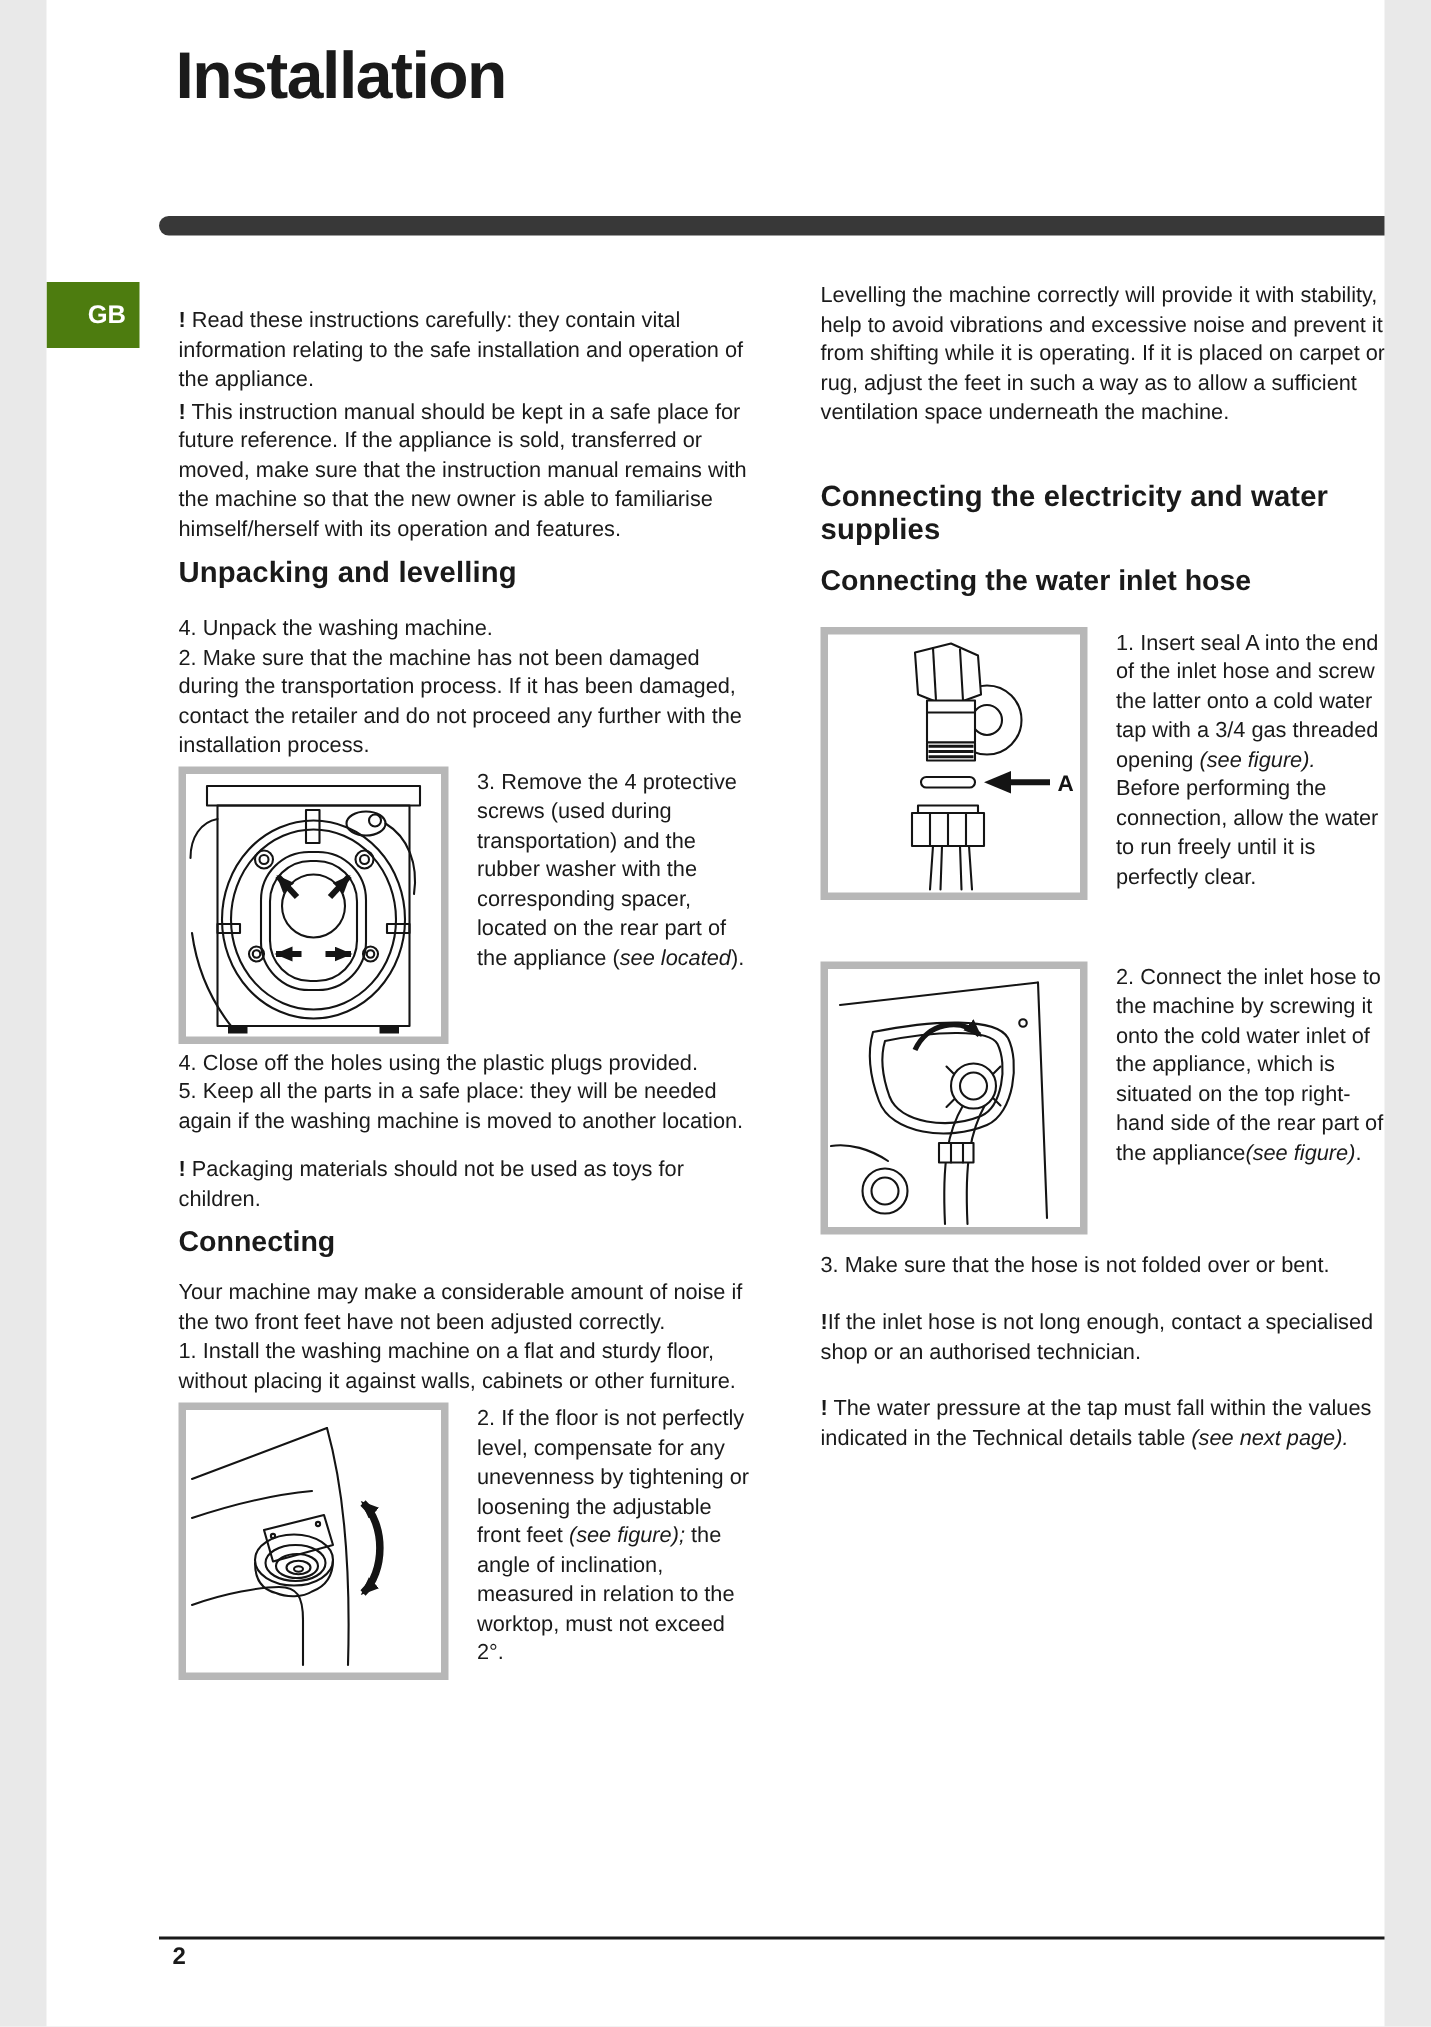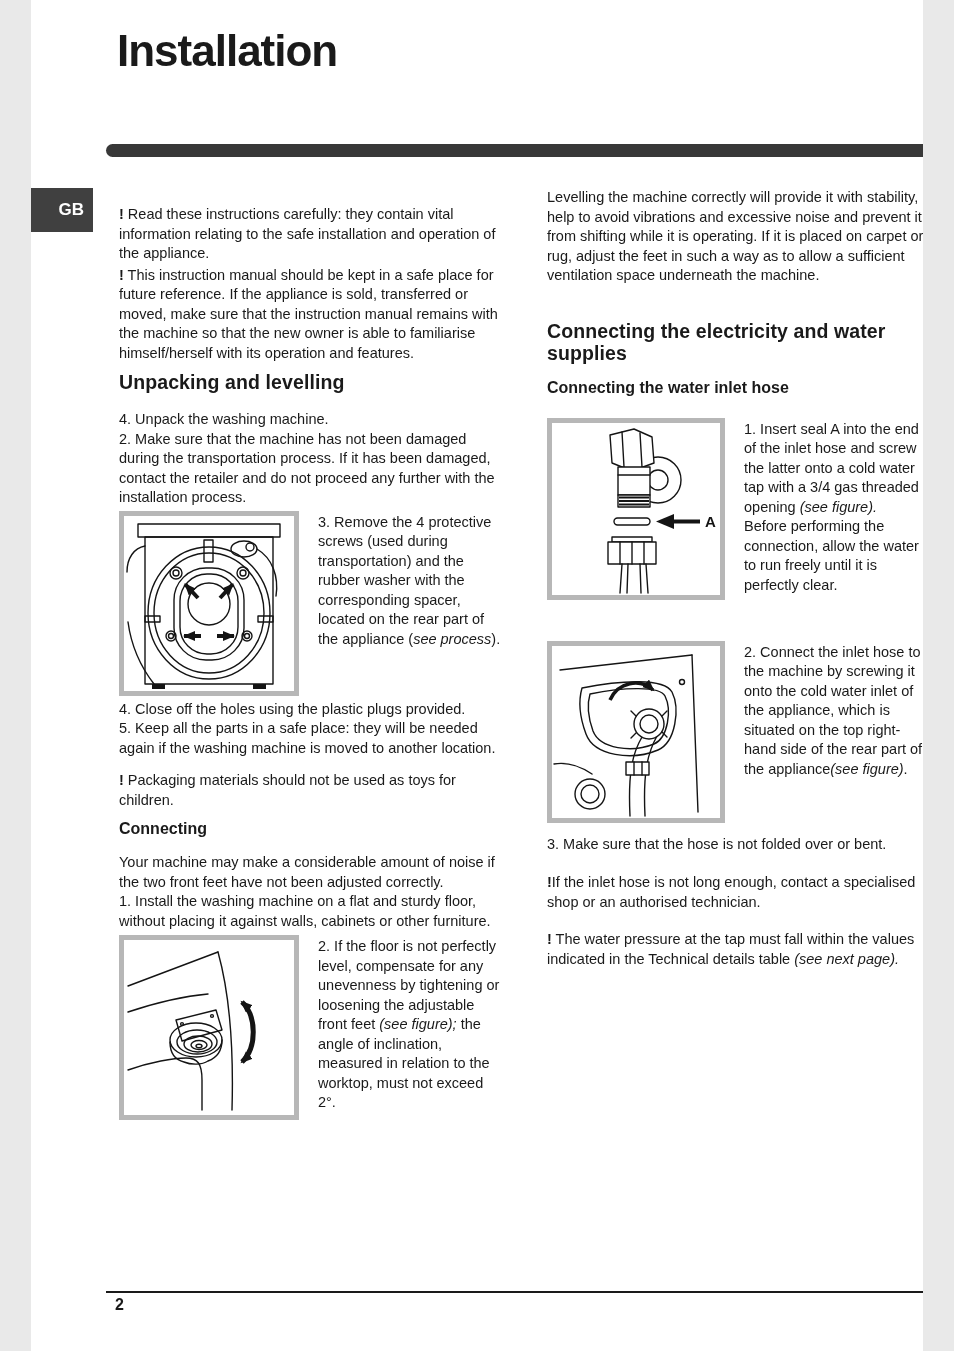--- a/index.html
+++ b/index.html
@@ -12,32 +12,32 @@
   .title {
     position:absolute; left:86px; top:26px;
     font-size:44px; font-weight:700; letter-spacing:-1px; line-height:50px;
   }
   .title-rule {
     position:absolute; left:75px; top:144px; width:865px; height:13px;
     background:#383838; border-radius:7px;
   }
   .gb-tab {
     position:absolute; left:0; top:188px; width:62px; height:44px;
-    background:#404040; color:#fff; font-weight:700; font-size:17px;
+    background:#4d7c0f; color:#fff; font-weight:700; font-size:17px;
     display:flex; align-items:center; justify-content:flex-end; padding-right:9px;
   }
   .col { position:absolute; top:186px; }
   .col-left  { left:88px;  width:384px; }
   .col-right { left:516px; width:390px; }
   .para { font-size:14.5px; line-height:19.5px; }
   .pre { white-space:pre-line; }
   .bang { font-weight:700; }
   .it { font-style:italic;text-align:right; }
   h2 { font-size:19.5px; line-height:22px; font-weight:700; letter-spacing:.1px; }
-  h3 { font-size:16px; line-height:14px; font-weight:700; }
+  h3 { font-size:19px; line-height:14px; font-weight:700; }
   .fig-row { display:flex; align-items:flex-start; }
   .figure { flex:none; border:5px solid #b7b7b7; background:#fff; }
   .figure svg { display:block; }
   .side-text { font-size:14.5px; line-height:19.5px; margin-left:19px; width:187px; }
   
   .mt2{margin-top:2px}.mt3{margin-top:3px}.mt4{margin-top:4px}.mt8{margin-top:8px}
   .mt12{margin-top:12px}.mt13{margin-top:13px}.mt17{margin-top:17px}.mt18{margin-top:18px}
   .mt19{margin-top:19px}.mt23{margin-top:23px}.mt34{margin-top:34px}.mt41{margin-top:41px}
   .footer-rule { position:absolute; left:75px; top:1291px; width:865px; height:2px; background:#1a1a1a; }
   .page-number { position:absolute; left:84px; top:1296px; font-size:16px; font-weight:700; }
@@ -108,21 +108,21 @@
               <circle class="ln" cx="123" cy="120" r="2.5"></circle>
           </g>
           <g stroke="#141414" stroke-width="4">
             <line x1="74" y1="82" x2="61" y2="68" marker-end="url(#m1)"></line>
             <line x1="96" y1="82" x2="109" y2="68" marker-end="url(#m1)"></line>
             <line x1="77" y1="120" x2="60" y2="120" marker-end="url(#m1)"></line>
             <line x1="93" y1="120" x2="110" y2="120" marker-end="url(#m1)"></line>
           </g>
         </svg>
       </div>
-      <p class="side-text mt2"><span>3. Remove the 4 protective screws (used during transportation) and the rubber washer with the corresponding spacer, located on the rear part of the appliance (</span><span class="it">see process</span><span>).</span></p>
+      <p class="side-text mt2"><span>3. Remove the 4 protective screws (used during transportation) and the rubber washer with the corresponding spacer, located on the rear part of the appliance (</span><span class="it">see located</span><span>).</span></p>
     </div>
 
     <p class="para pre mt4">4. Close off the holes using the plastic plugs provided.
 5. Keep all the parts in a safe place: they will be needed again if the washing machine is moved to another location.</p>
 
     <p class="para mt13"><span class="bang">!</span><span> Packaging materials should not be used as toys for children.</span></p>
 
     <h3 class="mt12">Connecting</h3>
 
     <p class="para pre mt17">Your machine may make a considerable amount of noise if the two front feet have not been adjusted correctly.

